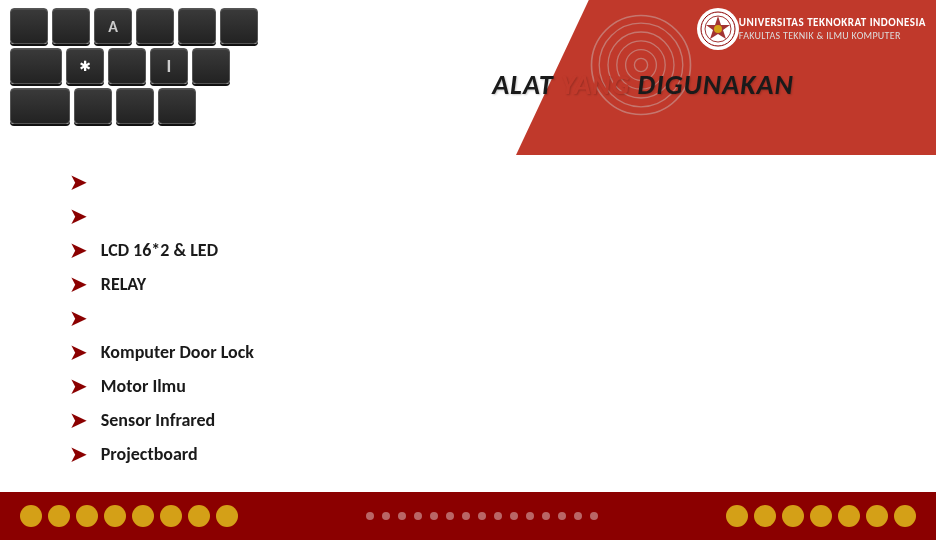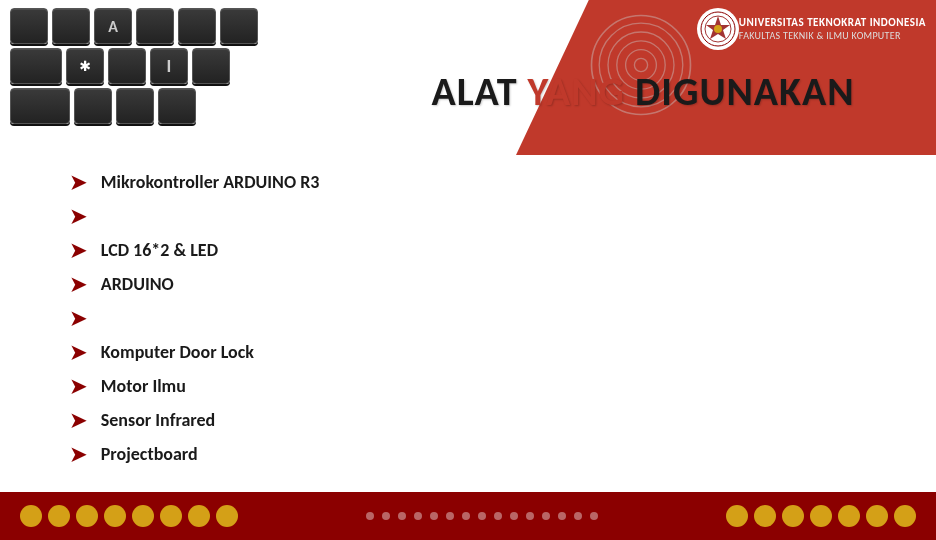--- a/index.html
+++ b/index.html
@@ -87,25 +87,26 @@
       left: 350px;
       right: 0;
       display: flex;
       align-items: center;
       justify-content: center;
       padding: 12px 20px;
       z-index: 5;
     }
 
     .title-text {
-      font-size: 40px;
+      font-size: 28px;
       font-weight: bold;
       color: #1a1a1a;
       letter-spacing: 1px;
       text-shadow: 1px 1px 2px rgba(0,0,0,0.2);
+      font-style: italic;
     }
 
     .title-text .yang {
       color: #c0392b;
     }
 
     
     .content-area {
       position: absolute;
       top: 155px;
@@ -294,32 +295,31 @@
 
   <div class="title-banner" style="z-index:4;">
     <div class="title-text">
       <span>ALAT </span><span class="yang">YANG</span><span> DIGUNAKAN</span>
     </div>
   </div>
 
   <div class="content-area">
     <div class="list-item">
       <span class="arrow">➤</span>
-      <span>Mikrokontroller ARDUINO R3</span>
     </div>
     <div class="list-item">
       <span class="arrow">➤</span>
     </div>
     <div class="list-item">
       <span class="arrow">➤</span>
       <span>LCD 16*2 &amp; LED</span>
     </div>
     <div class="list-item">
       <span class="arrow">➤</span>
-      <span>ARDUINO</span>
+      <span>RELAY</span>
     </div>
     <div class="list-item">
       <span class="arrow">➤</span>
     </div>
     <div class="list-item">
       <span class="arrow">➤</span>
       <span>Komputer Door Lock</span>
     </div>
     <div class="list-item">
       <span class="arrow">➤</span>

